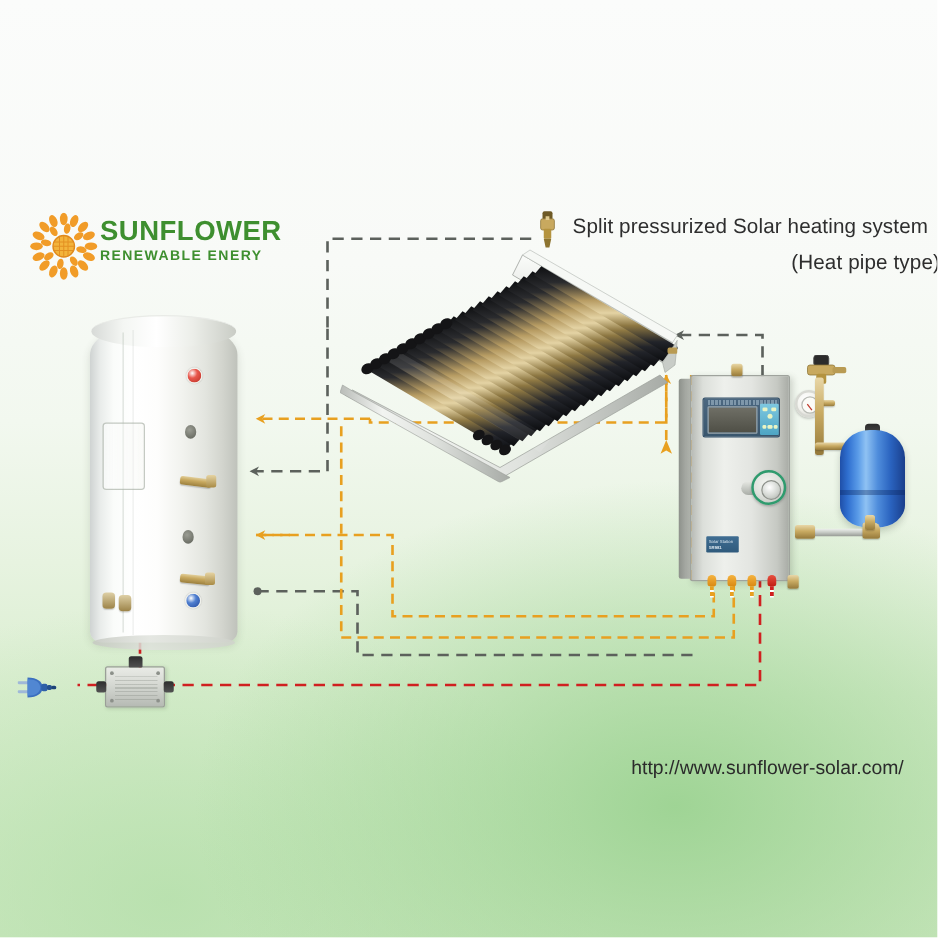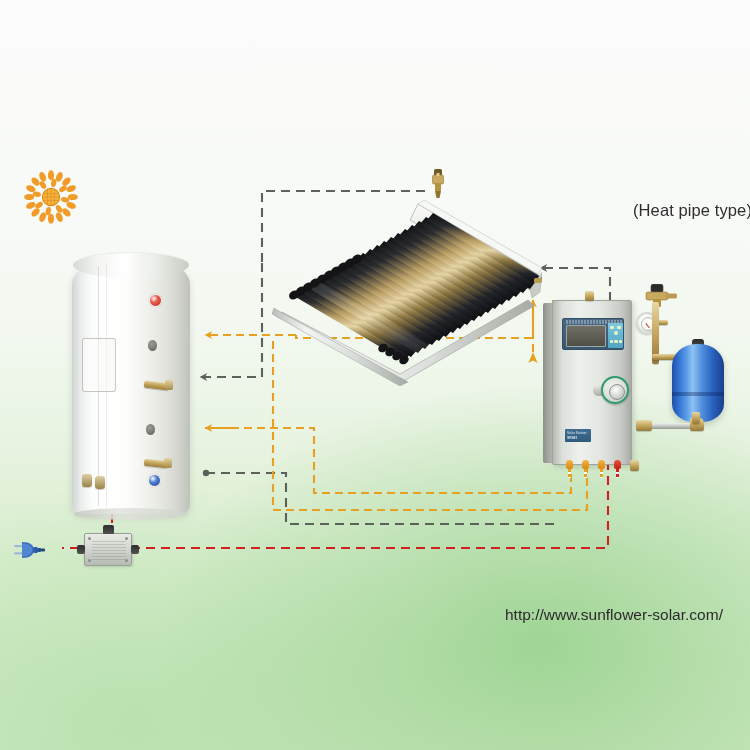--- a/index.html
+++ b/index.html
@@ -382,22 +382,27 @@
       <g stroke="#E08A1E" stroke-width="0.8" opacity="0.85">
         <line x1="19" y1="23.6" x2="35" y2="23.6"></line>
         <line x1="18.6" y1="27" x2="35.4" y2="27"></line>
         <line x1="19" y1="30.4" x2="35" y2="30.4"></line>
         <line x1="23.6" y1="19" x2="23.6" y2="35"></line>
         <line x1="27" y1="18.6" x2="27" y2="35.4"></line>
         <line x1="30.4" y1="19" x2="30.4" y2="35"></line>
       </g>
       <circle cx="27" cy="27" r="8.6" fill="none" stroke="#E08A1E" stroke-width="1.1"></circle>
     </svg>
+    <div id="logo-text">
+      <div class="logo-main">SUNFLOWER</div>
+      <div class="logo-sub">RENEWABLE ENERY</div>
+    </div>
   </div>
 
+  <div class="title-line" id="title1">Split pressurized Solar heating system</div>
   <div class="title-line" id="title2">(Heat pipe type)</div>
 
   <div id="tank">
     <div id="tank-body"></div>
     <div id="tank-top"></div>
     <div id="tank-bot"></div>
     <div class="tank-seam" style="left:26px; top:14px; height:240px;"></div>
     <div class="tank-seam" style="left:34px; top:12px; height:244px; opacity:.55;"></div>
     <div id="tank-plate"></div>
     <div class="tank-port" id="port-red"></div>

